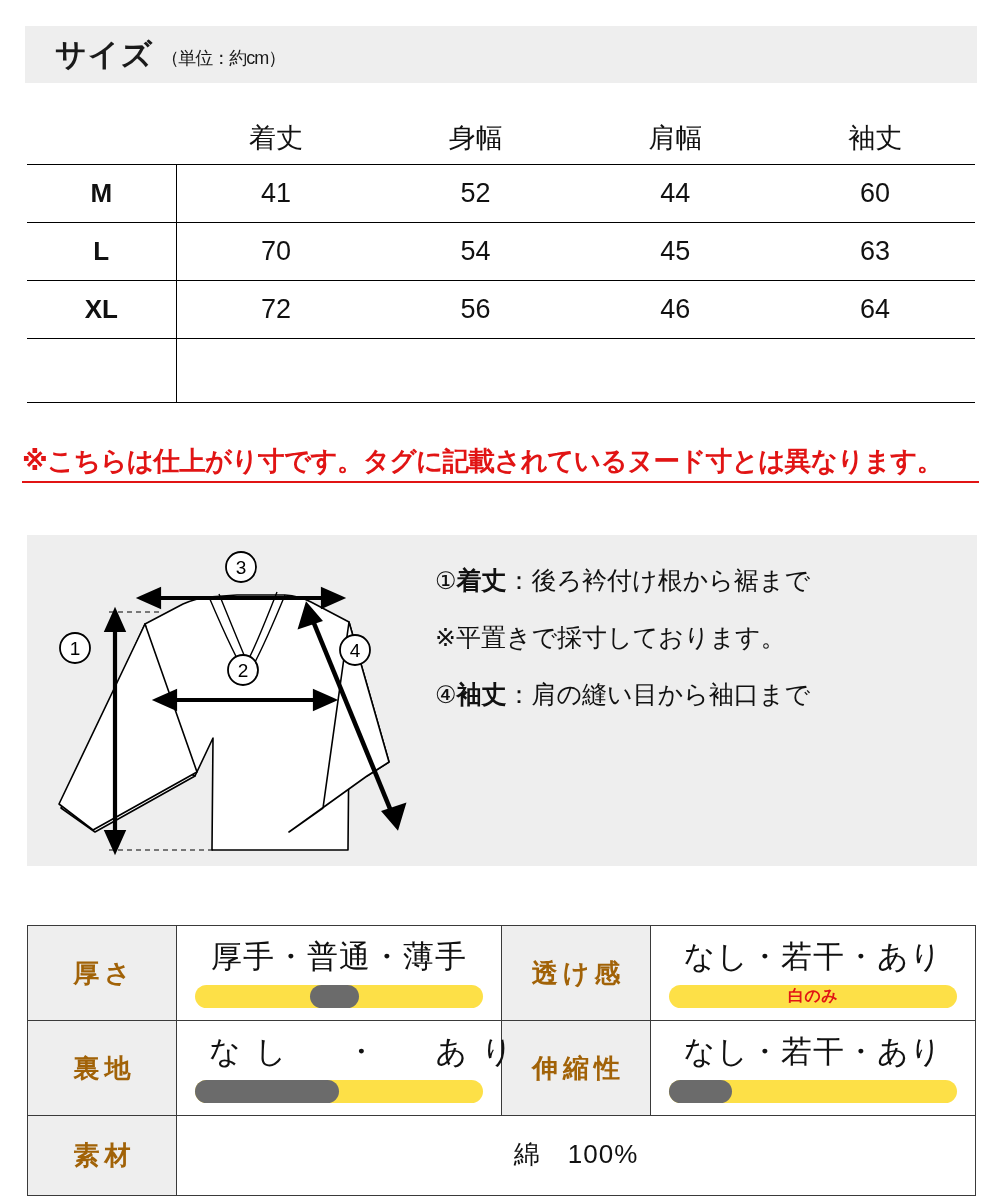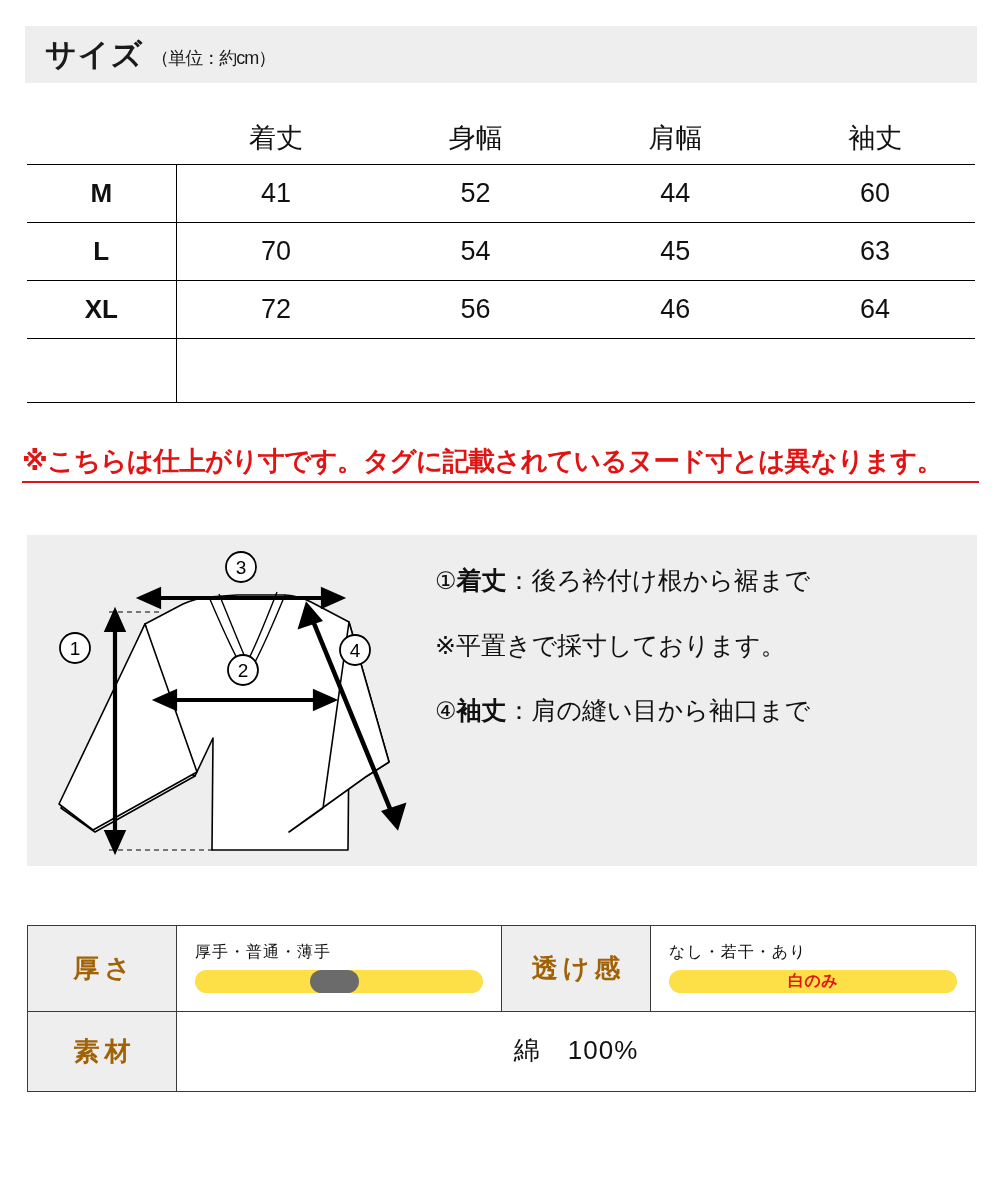--- a/index.html
+++ b/index.html
@@ -14,21 +14,21 @@
 
   
   .size-header {
     position: absolute; left: 25px; top: 26px;
     width: 952px; height: 57px;
     background: #eeeeee;
     display: flex; align-items: center;
   }
   .size-header .title {
     font-size: 31px; font-weight: bold; letter-spacing: 1px;
-    margin-left: 20px; color: #1a1a1a;
+    margin-left: 30px; color: #1a1a1a;
   }
   .size-header .unit {
     font-size: 18px; margin-left: 8px; color: #1a1a1a;
     letter-spacing: -1px; position: relative; top: 3px;
   }
 
   
   .size-table {
     position: absolute; left: 27px; top: 112px;
     width: 948px;
@@ -73,21 +73,21 @@
   
   .diagram-panel {
     position: absolute; left: 27px; top: 535px;
     width: 950px; height: 331px;
     background: #eeeeee;
   }
   .diagram-svg { position: absolute; left: 10px; top: 5px; }
   .legend {
     position: absolute; left: 408px; top: 22px;
     display: flex; flex-direction: column;
-    gap: 18px;
+    gap: 10px;
   }
   .legend-line {
     font-size: 25px; color: #111111; white-space: nowrap;
     line-height: 47px; letter-spacing: 0px;
   }
   .legend-line .num { font-size: 24px; }
   .legend-line .key { font-weight: bold; }
 
   
   .attr-table {
@@ -107,22 +107,22 @@
     text-align: center;
     font-size: 26px;
     font-weight: bold;
     letter-spacing: 5px;
     text-indent: 5px;
     color: #a16207;
   }
   .attr-table td.val { background: #ffffff; padding: 10px 18px 12px 18px; }
   .attr-row { height: 86px; }
   .scale-text {
-    text-align: left;
-    font-size: 16px;
+    text-align: center;
+    font-size: 31px;
     color: #111111;
     letter-spacing: 1px;
     margin-bottom: 7px;
     white-space: nowrap;
   }
   .scale-text.wide { letter-spacing: 14px; text-indent: 14px; }
   .track {
     position: relative;
     height: 23px;
     border-radius: 12px;
@@ -299,20 +299,36 @@
           </div>
         </td>
         <td class="lbl">透け感</td>
         <td class="val">
           <div class="scale-text">なし・若干・あり</div>
           <div class="track">
             <div class="inner-text">白のみ</div>
           </div>
         </td>
       </tr>
+      <tr class="attr-row">
+        <td class="lbl">裏地</td>
+        <td class="val">
+          <div class="scale-text wide">なし　・　あり</div>
+          <div class="track">
+            <div class="fill" style="width:50%;"></div>
+          </div>
+        </td>
+        <td class="lbl">伸縮性</td>
+        <td class="val">
+          <div class="scale-text">なし・若干・あり</div>
+          <div class="track">
+            <div class="fill" style="width:22%;"></div>
+          </div>
+        </td>
+      </tr>
       <tr class="attr-row material">
         <td class="lbl">素材</td>
         <td class="val" colspan="3">
           <div class="material-val">綿　100%</div>
         </td>
       </tr>
     </tbody>
   </table>
 
 </div>

